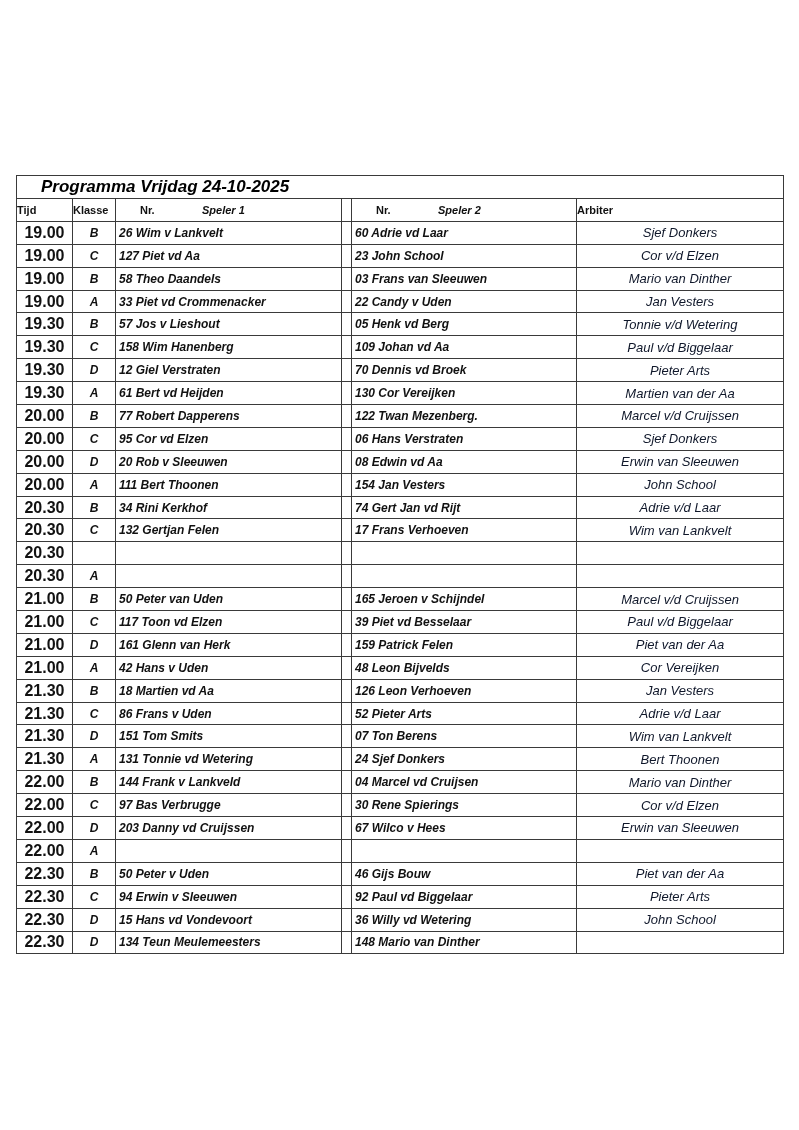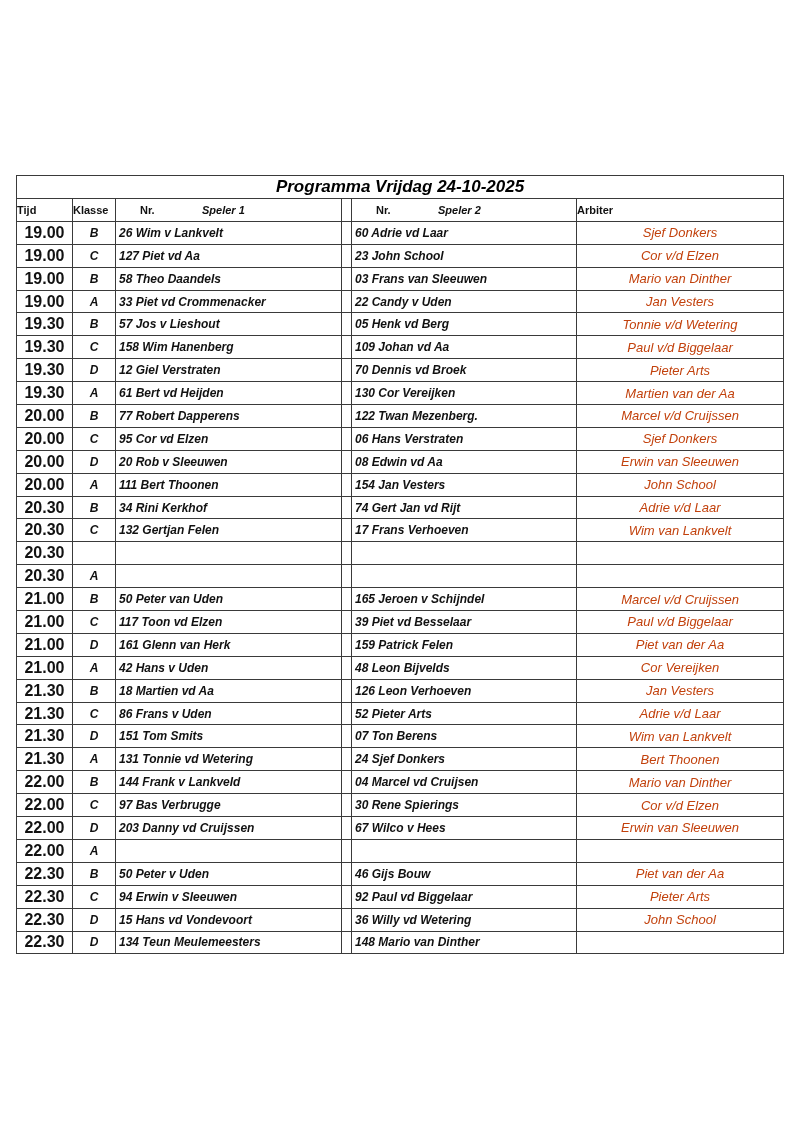--- a/index.html
+++ b/index.html
@@ -1,32 +1,32 @@
 <!DOCTYPE html>
 <html><head>
 <meta charset="utf-8">
 <style>
   html, body { margin: 0; padding: 0; background: #ffffff; }
   body { width: 799px; height: 1130px; position: relative; overflow: hidden;
          font-family: "Liberation Sans", sans-serif; color: #111; }
   .sheet { position: absolute; left: 16px; top: 175px; width: 767px; }
   table { border-collapse: collapse; width: 767px; table-layout: fixed; }
   td, th { border: 1px solid #3a3a3a; padding: 0; height: 21.9px; overflow: hidden; white-space: nowrap; }
-  .title-cell { height: 22px; text-align: center; font-style: italic; font-weight: normal;
-                font-size: 17px; color: #000; }
+  .title-cell { height: 22px; text-align: left; font-style: italic; font-weight: normal;
+                font-size: 17px; color: #000; padding-left: 24px; }
   .title-cell span { font-weight: bold; }
   th { font-size: 11px; font-weight: bold; text-align: left; }
   th.nr-head { text-align: left; }
   th .nr { display: inline-block; width: 62px; padding-left: 24px; }
   th .speler { display: inline-block; font-style: italic; }
   td.tijd { font-size: 16px; font-weight: bold; text-align: center; }
   td.klasse { font-size: 12px; font-weight: bold; font-style: italic; text-align: center; }
   td.speler { font-size: 12px; font-weight: bold; font-style: italic; text-align: left; padding-left: 3px; }
   td.gap { background: #fff; }
-  td.arbiter { font-size: 13px; font-style: italic; text-align: center; font-weight: normal; color: #c2410c; }
+  td.arbiter { font-size: 13px; font-style: italic; text-align: center; font-weight: normal; color: #0f172a; }
 </style>
 </head>
 <body>
 
 <div class="sheet">
   <table>
     <colgroup>
       <col style="width:56px">
       <col style="width:43px">
       <col style="width:226px">

